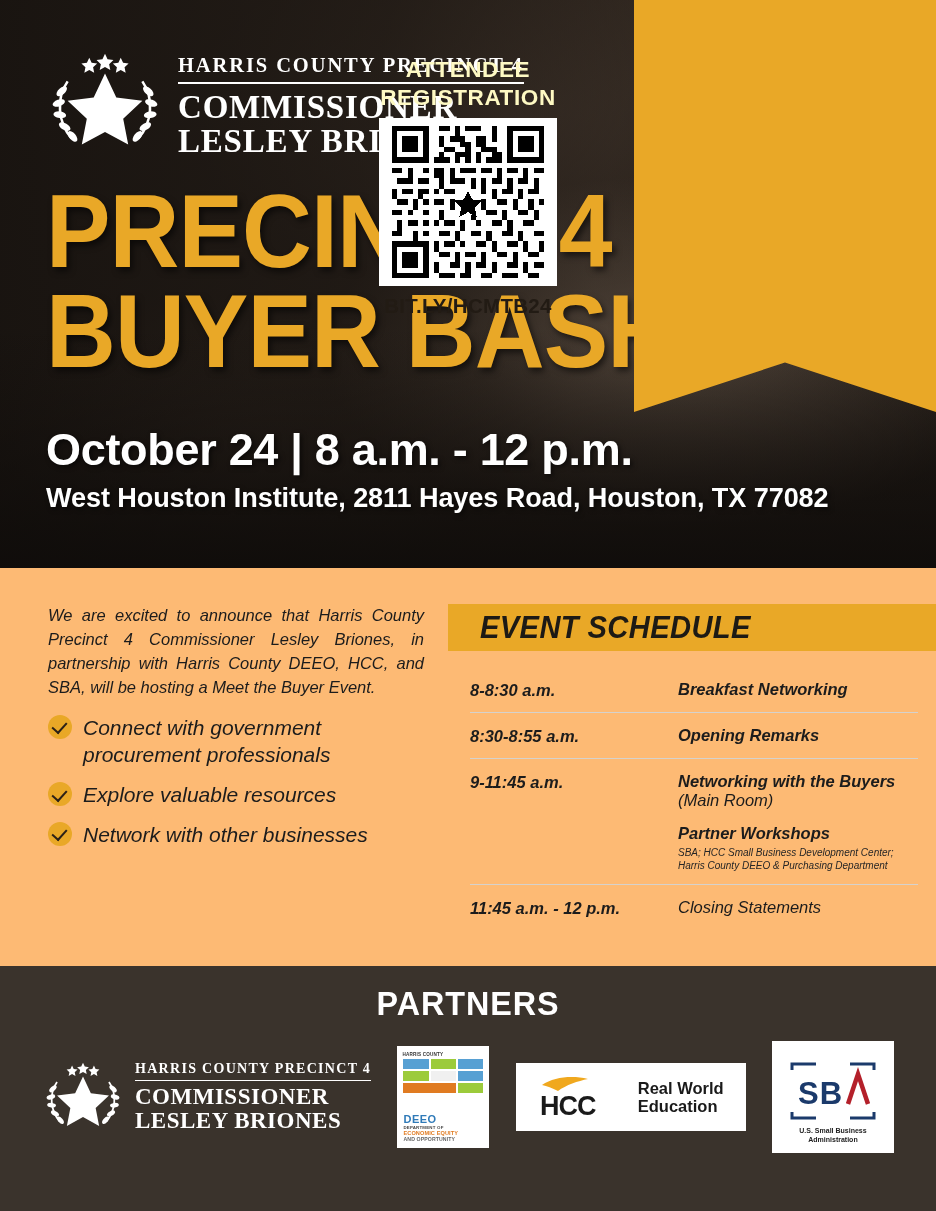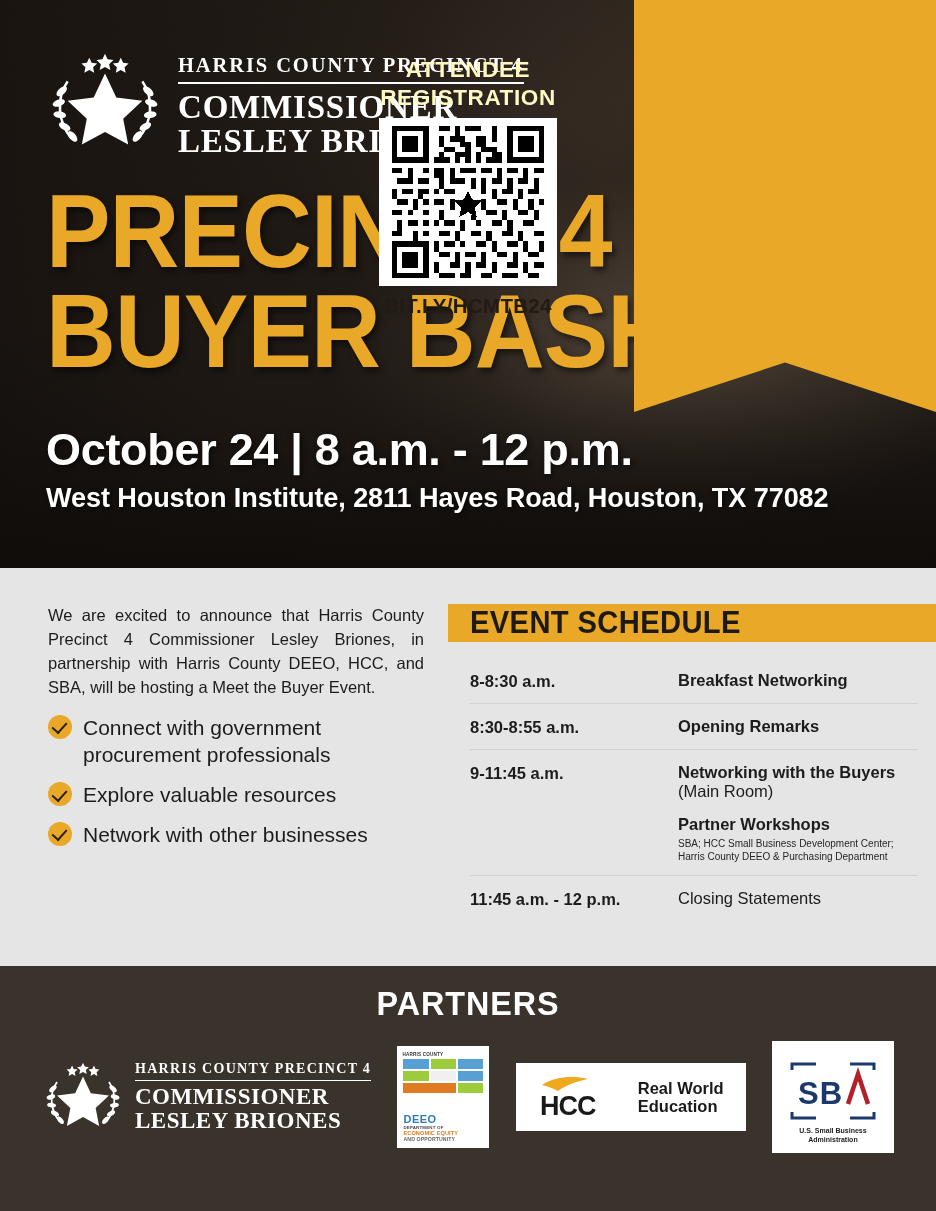--- a/index.html
+++ b/index.html
@@ -127,22 +127,23 @@
     font-weight:bold;
     font-size:20.5px;
     letter-spacing:0.3px;
   }
 
   
   .content {
     position:relative;
     width:936px;
     height:398px;
-    background:#e5e5e5;
+    background:#fdba74;
     padding:36px 0 0 0;
+    font-style:italic;
   }
   .content-inner { display:flex; }
   .col-left { width:448px; padding:0 24px 0 48px; }
   .col-right { width:488px; padding-right:0; }
 
   .para {
     font-size:16.5px;
     line-height:1.45;
     color:#1c1c1c;
     text-align:justify;
@@ -174,23 +175,23 @@
     width:7px; height:12px;
     border:solid #2b2117;
     border-width:0 2.6px 2.6px 0;
     transform:rotate(42deg);
   }
   .bullet-text { font-size:21px; line-height:1.32; color:#1c1c1c; }
 
   
   .sched-head {
     background:#e9a827;
-    height:38px;
+    height:47px;
     display:flex; align-items:center;
-    padding-left:22px;
+    padding-left:32px;
   }
   .sched-head-text {
     font-family:"Liberation Sans Narrow","Liberation Sans", sans-serif;
     font-weight:bold;
     font-size:31px;
     letter-spacing:0.4px;
     color:#1d1a15;
     text-transform:uppercase;
     transform:scaleX(0.94);
     transform-origin:left center;

